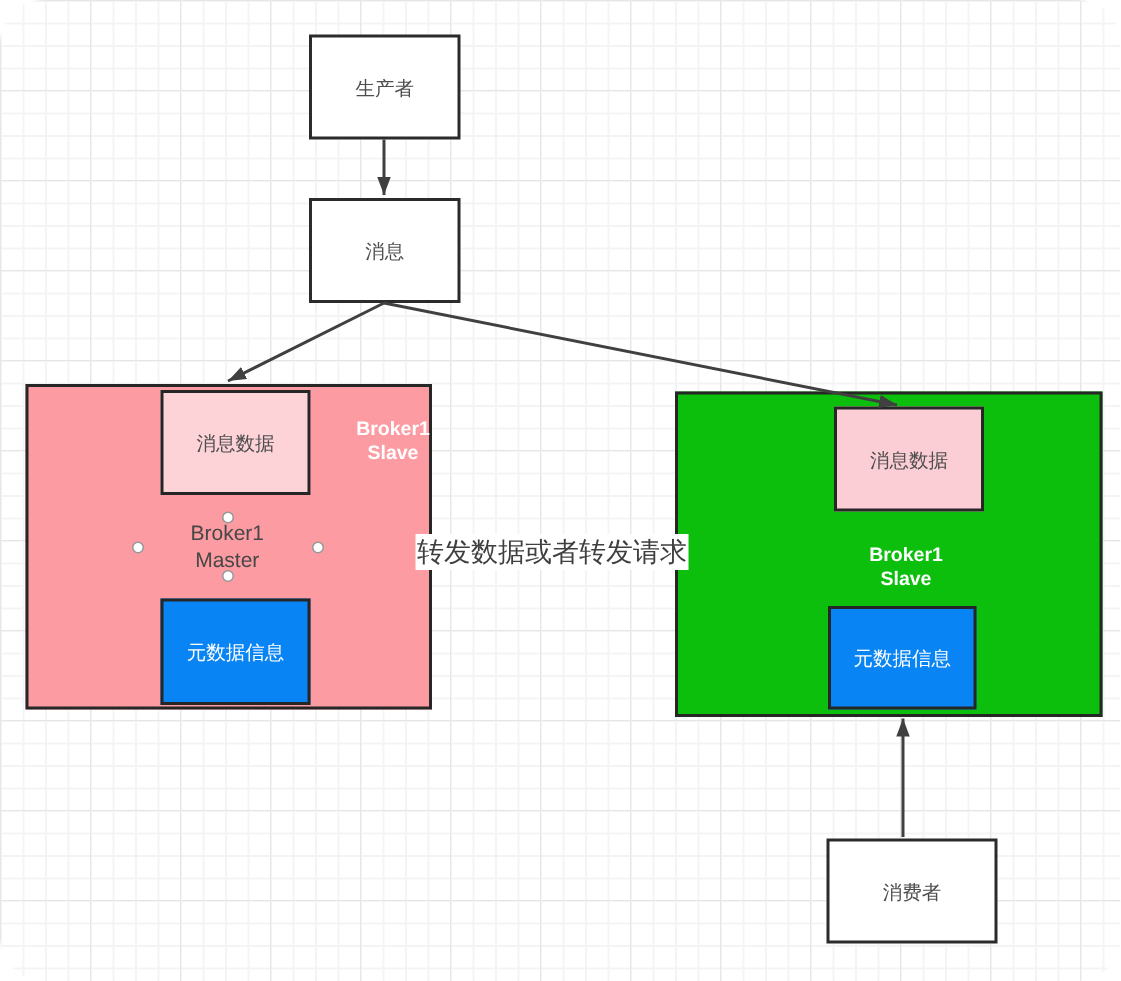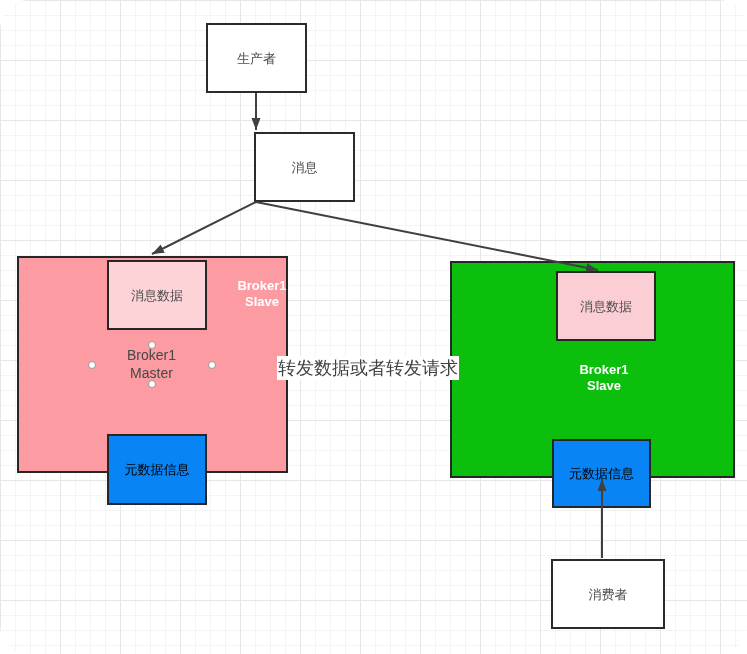--- a/index.html
+++ b/index.html
@@ -36,21 +36,21 @@
     z-index: 2;
   }
   .container-box {
     border: 2px solid #262626;
     z-index: 1;
   }
   .broker-left   { background: #fc9ba1; }
   .broker-right  { background: #0dbf0d; }
   .msgdata-box   { background: #fdd3d8; border: 2px solid #262626; z-index: 2; }
   .msgdata-right { background: #fbcdd4; }
-  .metadata-box  { background: #0884f4; border: 2px solid #262626; color: #000000; z-index: 2; margin-top: 35px; }
+  .metadata-box  { background: #0884f4; border: 2px solid #262626; color: #ffffff; z-index: 2; }
   .lbl { white-space: pre-line; text-align: center; line-height: 17px; }
   .broker-title {
     position: absolute;
     z-index: 3;
     color: #ffffff;
     font-weight: bold;
     font-size: 13px;
     text-align: center;
     white-space: pre-line;
     line-height: 16px;
@@ -96,21 +96,21 @@
 </style>
 </head>
 <body>
 
 <div class="canvas">
 
   <div class="node white-box" style="left:206px; top:23px; width:101px; height:70px;">
     <span class="lbl">生产者</span>
   </div>
 
-  <div class="node white-box" style="left:206px; top:132px; width:101px; height:70px;margin-left:48px;">
+  <div class="node white-box" style="left:206px; top:132px; width:101px; height:70px;">
     <span class="lbl">消息</span>
   </div>
 
   <div class="node container-box broker-left" style="left:17px; top:256px; width:271px; height:217px;"></div>
   <div class="broker-title" style="left:224px; top:278px; width:76px;">Broker1
 Slave</div>
   <div class="node msgdata-box" style="left:107px; top:260px; width:100px; height:70px;">
     <span class="lbl">消息数据</span>
   </div>
   <div class="master-label" style="left:99px; top:346px; width:105px;">Broker1

